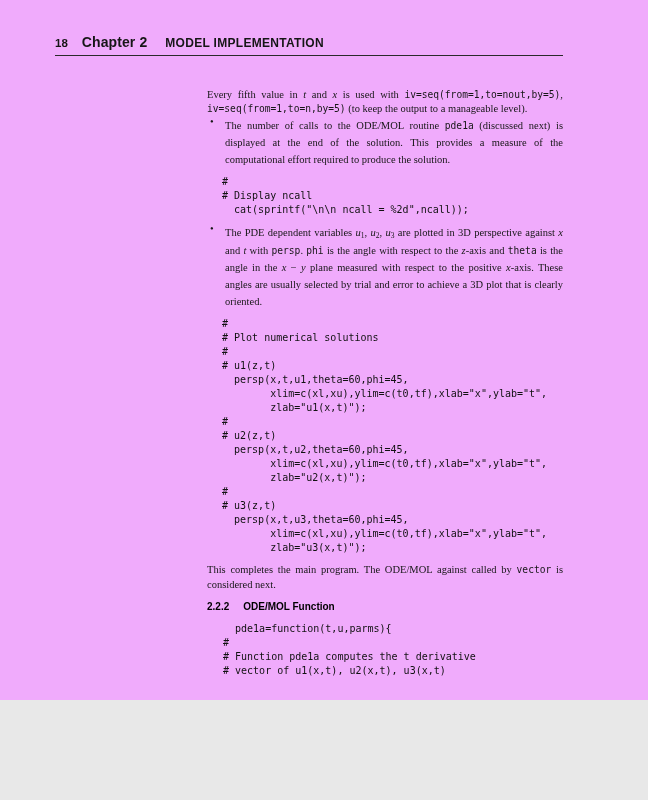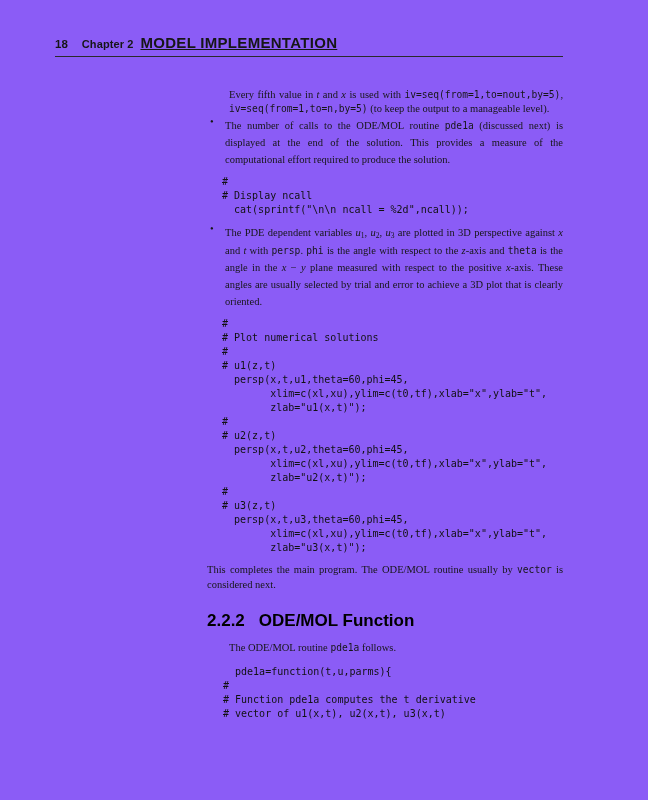--- a/index.html
+++ b/index.html
@@ -1,50 +1,50 @@
 <!DOCTYPE html>
 <html><head>
 <meta charset="utf-8">
 <style>
   * { margin:0; padding:0; box-sizing:border-box; }
   html,body { background:#e8e8e8; }
   body { width:648px; height:800px; font-family:"Liberation Serif", serif; color:#161616; }
-  .page { position:relative; width:648px; height:800px; background:#8b5cf6; overflow:hidden;padding-left:28px; }
+  .page { position:relative; width:648px; height:700px; background:#f0abfc; overflow:hidden;padding-left:28px; }
 
   .running-head {
     position:absolute; top:34px; left:55px; width:508px;
     border-bottom:1.3px solid #2a2a2a; padding-bottom:5px;
     display:flex; align-items:baseline;
     font-family:"Liberation Sans", sans-serif;
   }
   .page-num { font-weight:bold; font-size:11.5px; margin-right:14px; }
-  .chapter-label { font-size:11px; font-weight:bold; margin-right:7px; letter-spacing:0.1px; }
-  .chapter-title { font-size:15px; font-weight:bold; letter-spacing:0.3px;text-decoration:underline; }
+  .chapter-label { font-size:14px; font-weight:bold; margin-right:18px; letter-spacing:0.1px; }
+  .chapter-title { font-size:12px; font-weight:bold; letter-spacing:0.3px; }
 
   .content { position:absolute; top:88px; left:207px; width:356px; }
 
   .para { font-size:10.5px; line-height:14.2px; text-align:justify; }
-  .indent { margin-left:22px; }
+  .indent { margin-left:0; }
   .single { text-align:left; }
 
   .bullet { position:relative; padding-left:18px; margin-top:1px; }
   .bullet .marker { position:absolute; left:3px; top:-1px; font-size:10.5px; }
   .btext { display:block; font-size:10.5px; line-height:17px; text-align:justify; }
 
   .code {
     font-family:"DejaVu Sans Mono", monospace;
     font-size:10px; line-height:14px;
     white-space:pre; margin:7px 0 7px 15px; color:#111;
   }
   .code.flush { margin-left:16px; margin-top:10px; }
 
   .section-heading {
-    margin-top:19px; margin-bottom:10px;
+    margin-top:9px; margin-bottom:10px;
     font-family:"Liberation Sans", sans-serif;
-    font-size:17px; font-weight:bold; color:#000;
+    font-size:10px; font-weight:bold; color:#000;
     display:flex;
   }
   .section-number { margin-right:14px; }
 
   .closing { margin-top:8px; }
 
   
   .s-r { }
   .s-i { font-style:italic; }
   .s-c { font-family:"DejaVu Sans Mono", monospace; font-size:9.6px; }
@@ -90,28 +90,27 @@
 # u2(z,t)
   persp(x,t,u2,theta=60,phi=45,
         xlim=c(xl,xu),ylim=c(t0,tf),xlab="x",ylab="t",
         zlab="u2(x,t)");
 #
 # u3(z,t)
   persp(x,t,u3,theta=60,phi=45,
         xlim=c(xl,xu),ylim=c(t0,tf),xlab="x",ylab="t",
         zlab="u3(x,t)");</pre>
 
-    <p class="para closing"><span class="s-r">This completes the main program. The ODE/MOL routine usually by </span><span class="s-c">vector</span><span class="s-r"> is considered next.</span></p>
+    <p class="para closing"><span class="s-r">This completes the main program. The ODE/MOL against called by </span><span class="s-c">vector</span><span class="s-r"> is considered next.</span></p>
 
     <h2 class="section-heading">
       <span class="section-number">2.2.2</span>
       <span class="section-title">ODE/MOL Function</span>
     </h2>
 
-    <p class="para indent single"><span class="s-r">The ODE/MOL routine </span><span class="s-c">pde1a</span><span class="s-r"> follows.</span></p>
 
     <pre class="code flush">  pde1a=function(t,u,parms){
 #
 # Function pde1a computes the t derivative
 # vector of u1(x,t), u2(x,t), u3(x,t)</pre>
 
   </main>
 
 </div>
 

